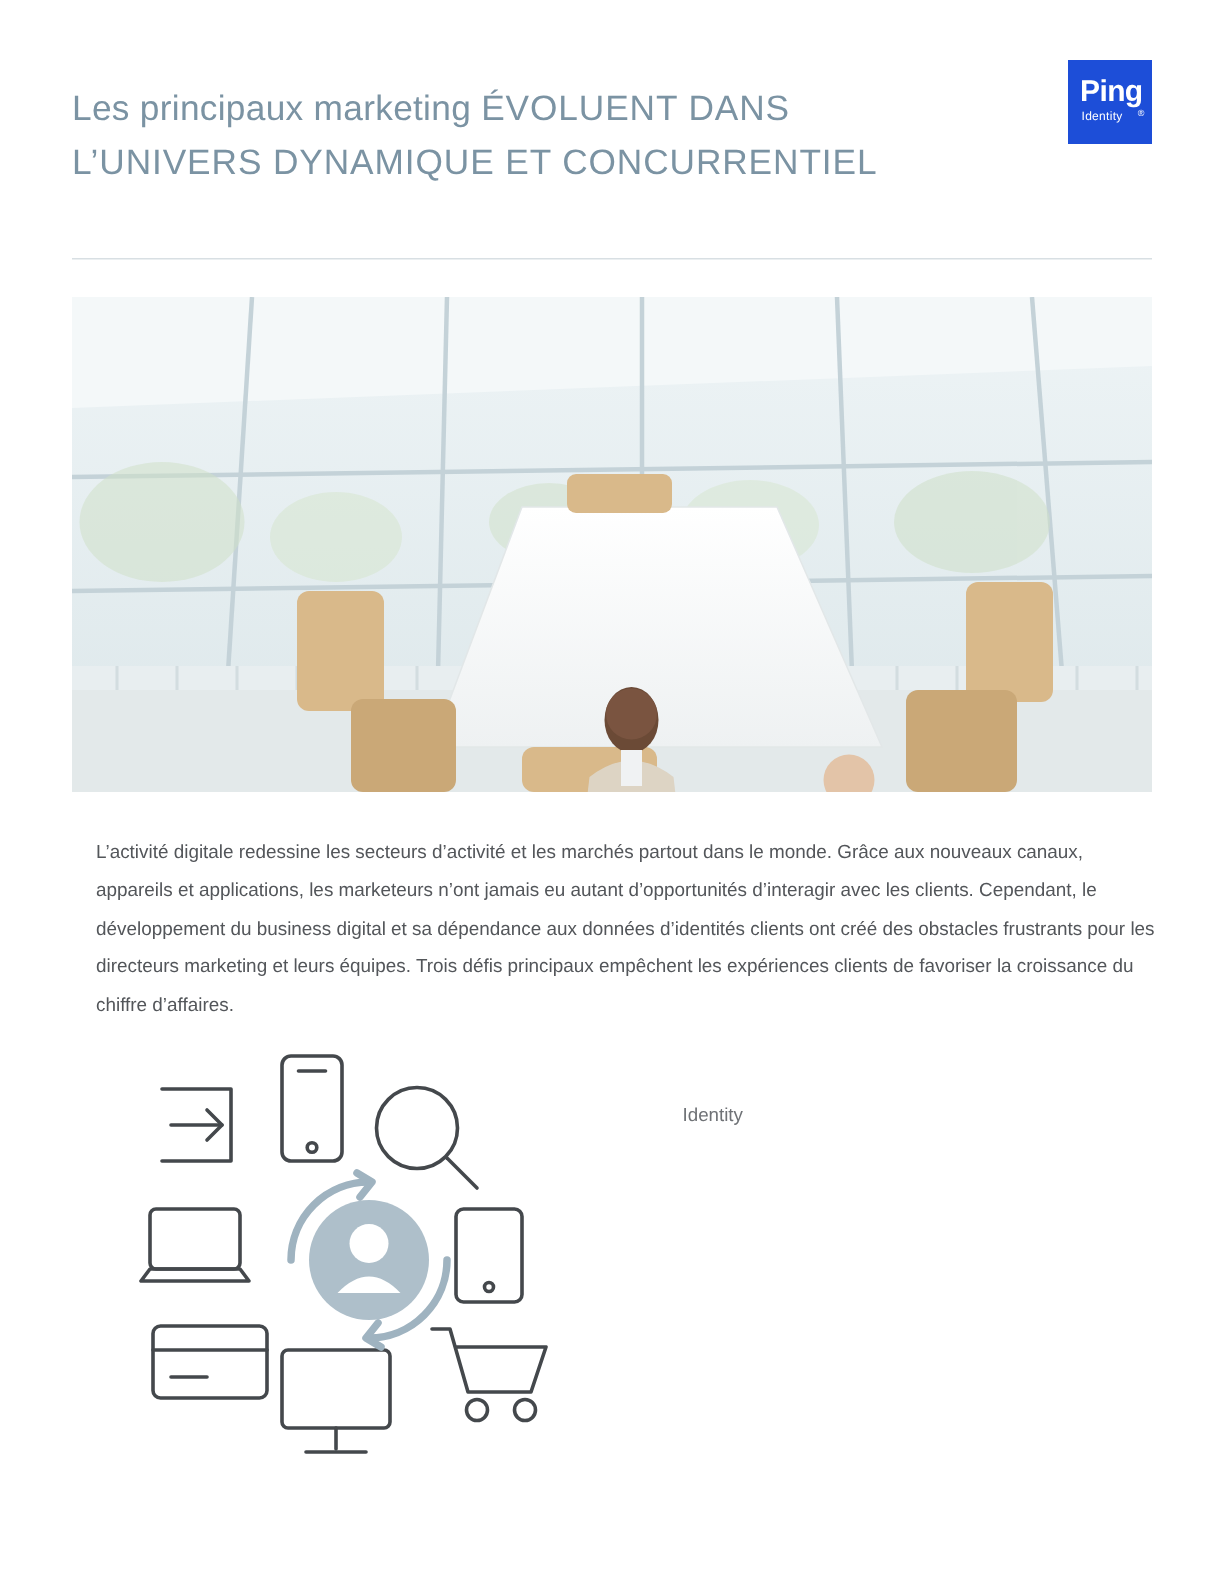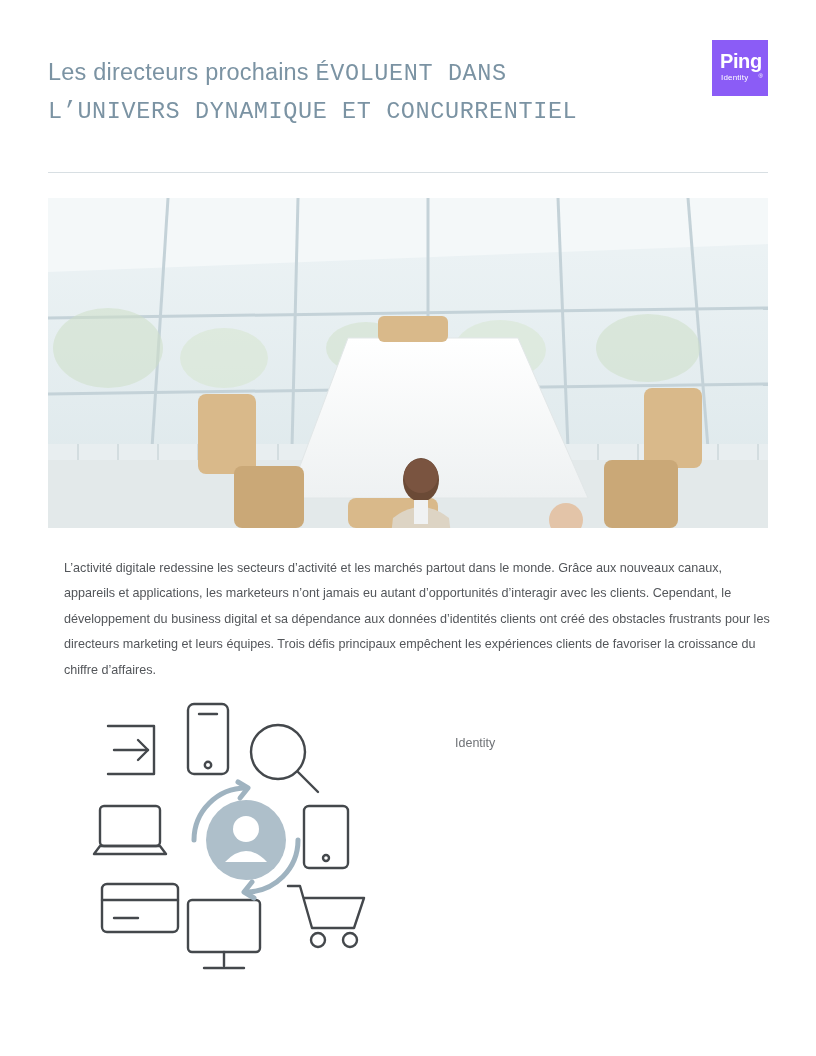--- a/index.html
+++ b/index.html
@@ -38,26 +38,25 @@
     width: 630px;
     font-size: 23.5px;
     line-height: 36px;
     font-weight: 400;
     color: #7b93a3;
     letter-spacing: 0.2px;
   }
   .title .caps {
     text-transform: uppercase;
     letter-spacing: 0.6px;
-    font-family: Liberation Mono, monospace;
   }
   .logo {
     width: 56px;
     height: 56px;
-    background: #8b5cf6;
+    background: #1d4ed8;
     flex: 0 0 auto;
     position: relative;
     margin-top: 2px;
   }
   .logo-ping {
     position: absolute;
     left: 8px;
     top: 11px;
     color: #ffffff;
     font-size: 20px;
@@ -149,21 +148,21 @@
     font-family: "Liberation Sans", sans-serif;
   }
 </style>
 </head>
 <body>
 
 <div class="page">
 
   <div class="header">
     <h1 class="title">
-      <span>Les directeurs prochains </span><span class="caps">ÉVOLUENT DANS</span><br>
+      <span>Les principaux marketing </span><span class="caps">ÉVOLUENT DANS</span><br>
       <span class="caps">L’UNIVERS DYNAMIQUE ET CONCURRENTIEL</span><br>
     </h1>
 
     <div class="logo">
       <span class="logo-ping">Ping</span>
       <span class="logo-identity">Identity</span>
       <span class="logo-reg">®</span>
     </div>
   </div>
 

